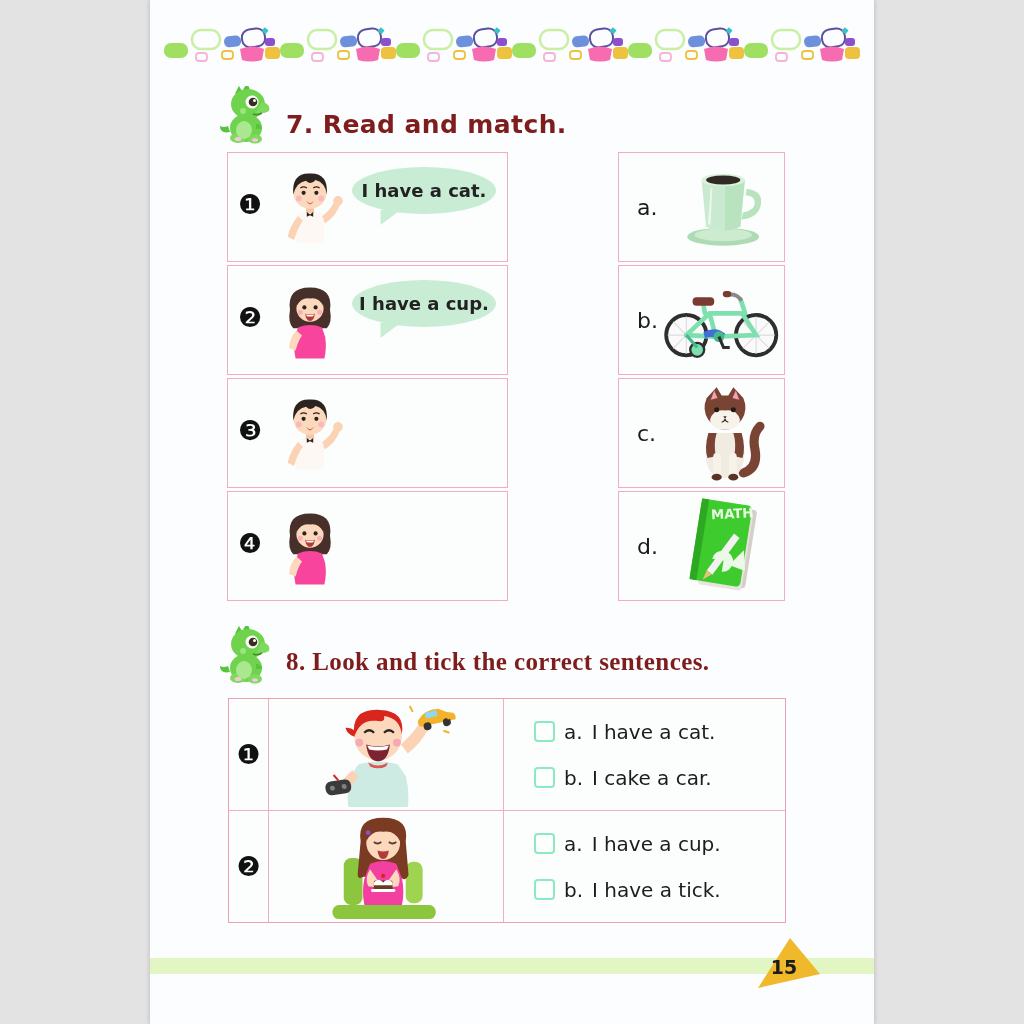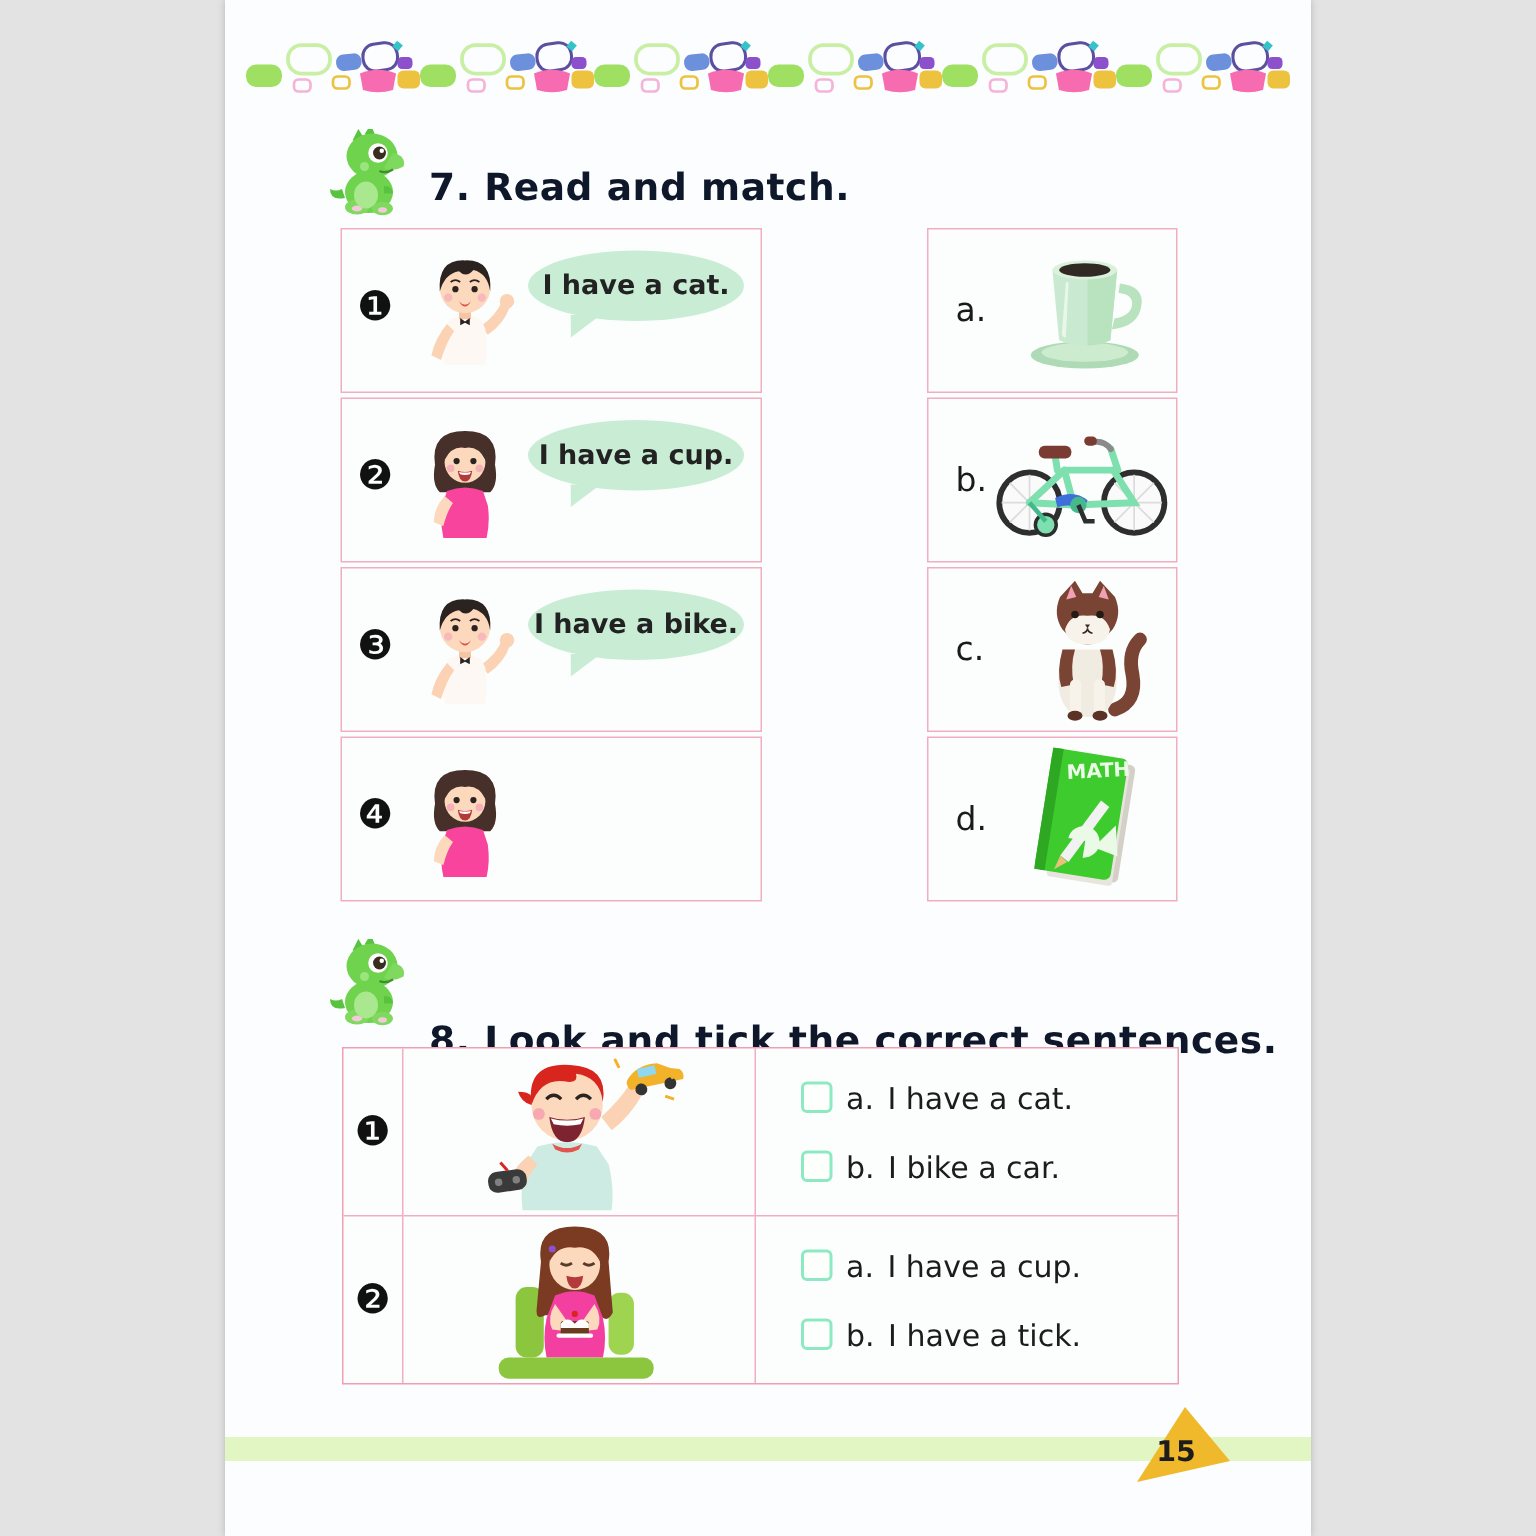--- a/index.html
+++ b/index.html
@@ -7,23 +7,23 @@
   .page { position:relative; width:724px; height:1024px; margin:0 auto; background:#fbfdfe;
           box-shadow:0 0 5px rgba(0,0,0,.2); overflow:hidden; }
 
   
   .band { position:absolute; top:26px; left:12px; }
 
   
   .dino { position:absolute; width:60px; height:58px; }
   .dino7 { left:68px; top:86px; }
   .dino8 { left:68px; top:626px; }
-  .heading { position:absolute; font-weight:bold; font-size:25px; letter-spacing:.4px; color:#0f172a; }
+  .heading { position:absolute; font-weight:bold; font-size:25px; letter-spacing:.4px; color:#7f1d1d; }
   .h7 { left:136px; top:110px; }
-  .h8 { left:136px; top:679px; }
+  .h8 { left:136px; top:648px;font-family:Liberation Serif, serif; }
 
   
   .m-box { position:absolute; width:281px; height:110px; border:1.5px solid #f2aec0; background:#fcfefe; }
   .m1 { left:77px; top:152px; } .m2 { left:77px; top:265px; }
   .m3 { left:77px; top:378px; } .m4 { left:77px; top:491px; }
   .badge { position:absolute; left:10px; top:38px; font-size:27px; line-height:1; color:#111; }
   .avatar { position:absolute; left:46px; top:6px; width:72px; height:98px; }
   .bubble { position:absolute; left:124px; top:14px; width:144px; height:47px; background:#c9edd4;
             border-radius:50%; display:flex; align-items:center; justify-content:center;
             font-size:18px; font-weight:bold; color:#222; }
@@ -162,24 +162,20 @@
       <circle cx="45" cy="30" r="21" fill="#fcd8bd"></circle>
       <path d="M24,33 Q22,6 45,7 Q68,6 66,33 Q64,18 52,15 Q46,22 40,16 Q28,18 24,33 Z" fill="#2b2320"></path>
       <circle cx="37" cy="31" r="2.6" fill="#2b2320"></circle>
         <circle cx="53" cy="31" r="2.6" fill="#2b2320"></circle>
       <path d="M33,25 q4,-3 8,0 M49,25 q4,-3 8,0" stroke="#2b2320" stroke-width="1.5" fill="none"></path>
       <circle cx="31" cy="38" r="3.5" fill="#f8b8bc"></circle>
         <circle cx="59" cy="38" r="3.5" fill="#f8b8bc"></circle>
       <path d="M40,41 q5,6 10,0 q-5,9 -10,0 z" fill="#d94f45"></path>
       <path d="M41,55 l4,3 l4,-3 l0,6 l-4,-2 l-4,2 z" fill="#2b2320"></path>
     </svg>
-    <div class="bubble">
-      <span>I have a bike.</span>
-      <span class="tail"></span>
-    </div>
   </div>
 
   <div class="m-box m4">
     <span class="badge">❹</span>
     <svg class="avatar" viewBox="0 0 90 100">
       <path d="M20,36 Q16,8 45,8 Q74,8 70,36 Q73,52 66,59 L24,59 Q17,52 20,36 Z" fill="#473029"></path>
       <circle cx="45" cy="34" r="17" fill="#fcd8bd"></circle>
       <path d="M28,32 Q28,13 45,13 Q62,13 62,32 Q56,20 45,22 Q34,20 28,32 Z" fill="#473029"></path>
       <circle cx="38" cy="33" r="2.6" fill="#2b2320"></circle>
         <circle cx="52" cy="33" r="2.6" fill="#2b2320"></circle>
@@ -335,21 +331,21 @@
     </div>
     <div class="cell last-col sent-cell">
       <div class="choice">
         <span class="chk"></span>
         <span class="choice-text">a.</span>
         <span class="choice-text">I have a cat.</span>
       </div>
       <div class="choice">
         <span class="chk"></span>
         <span class="choice-text">b.</span>
-        <span class="choice-text">I bike a car.</span>
+        <span class="choice-text">I cake a car.</span>
       </div>
     </div>
 
     <div class="cell last-row">
       <span class="badge2">❷</span>
     </div>
     <div class="cell last-row">
       <svg width="160" height="108" viewBox="0 0 150 115">
         <rect x="30" y="48" width="20" height="50" rx="8" fill="#8cc63e"></rect>
         <rect x="96" y="52" width="18" height="44" rx="8" fill="#9ed44f"></rect>

